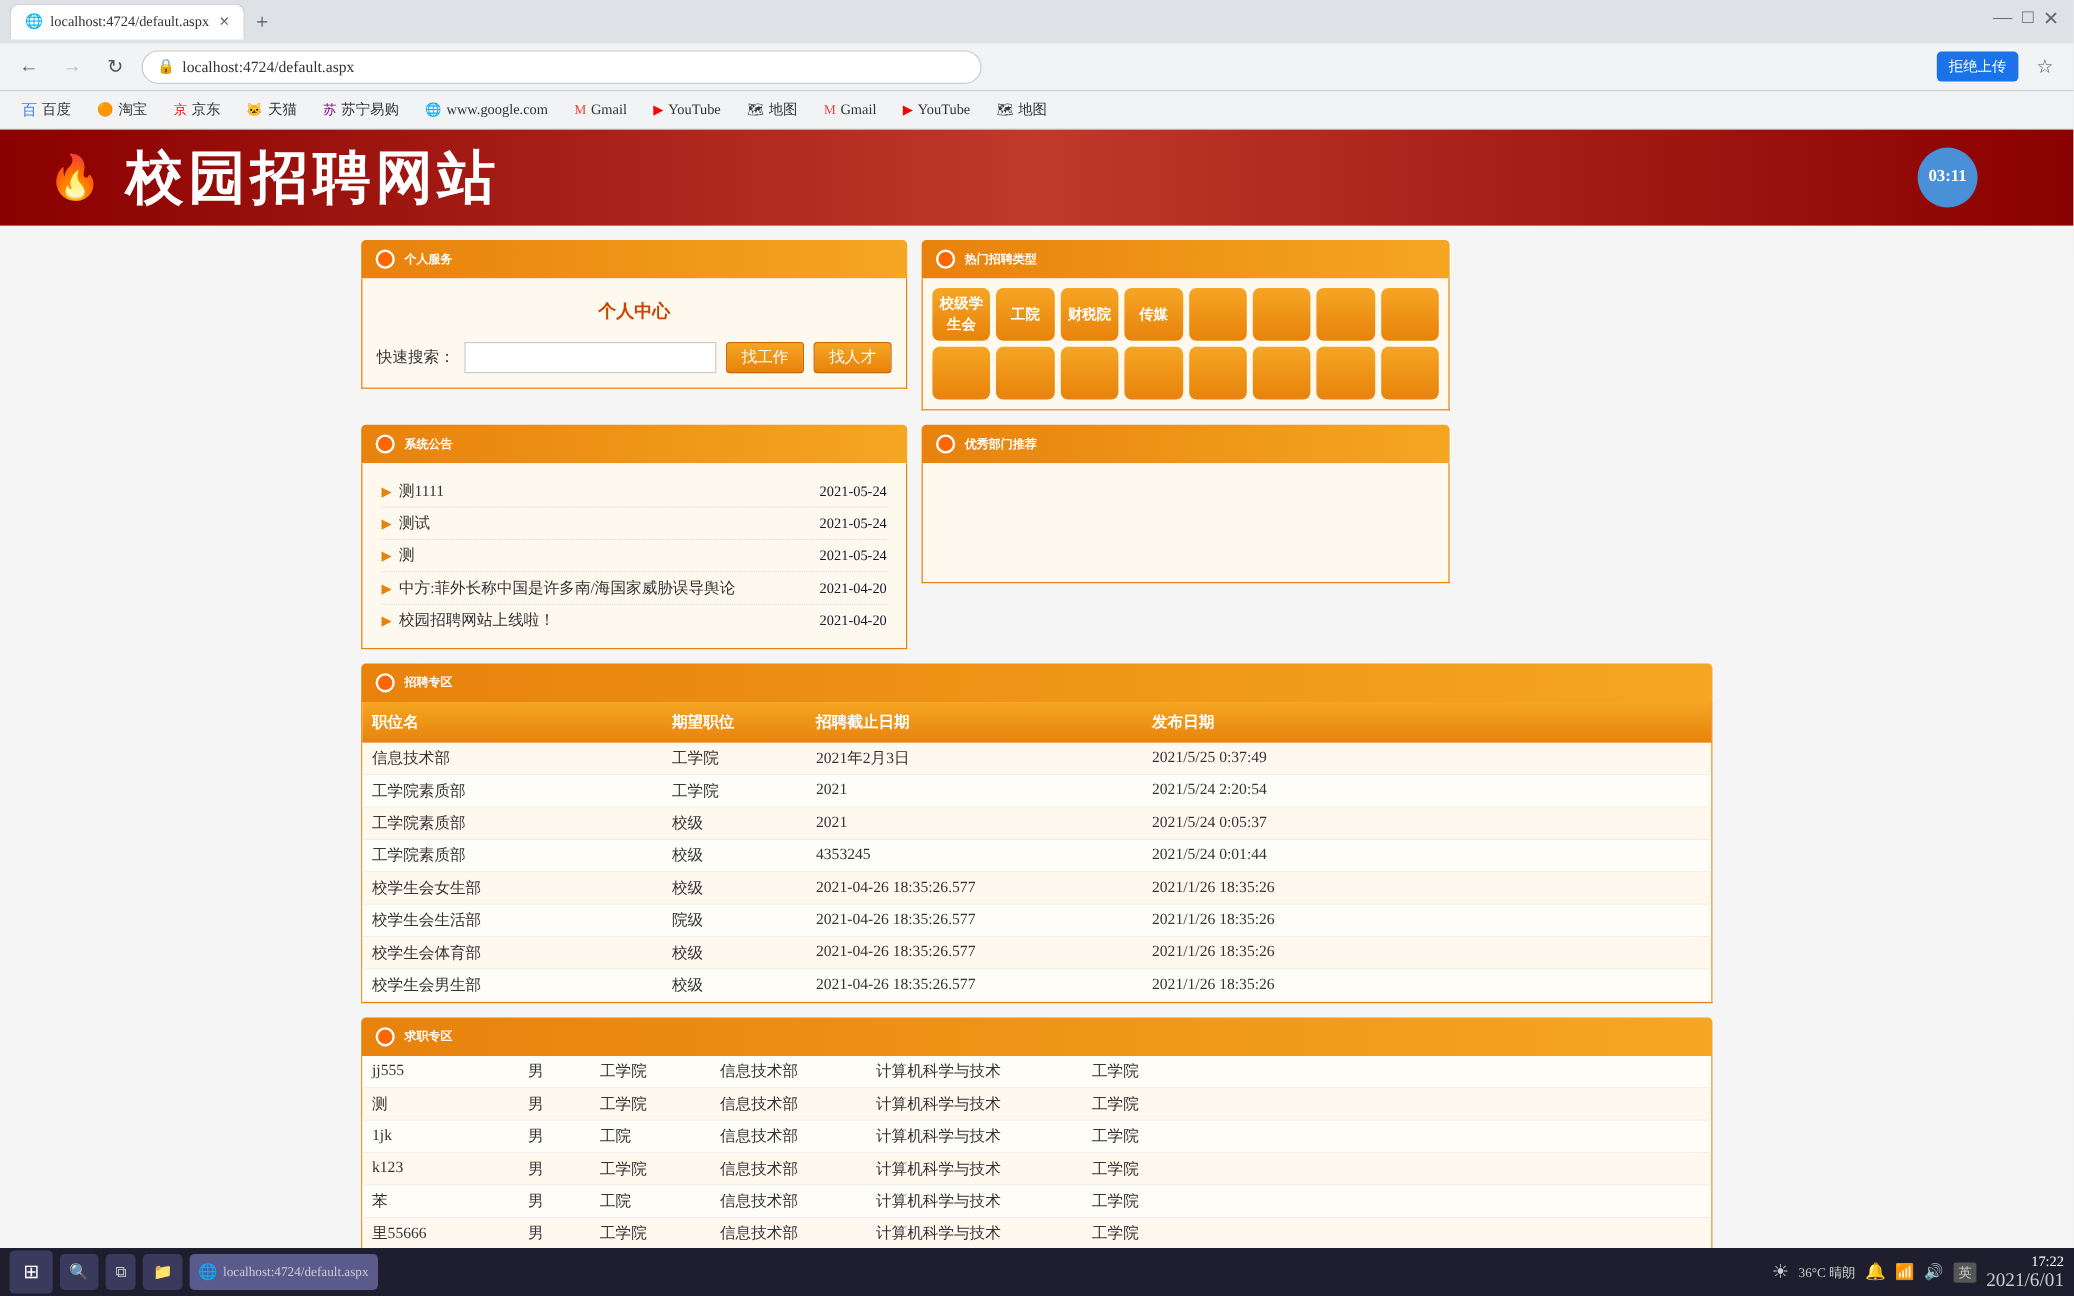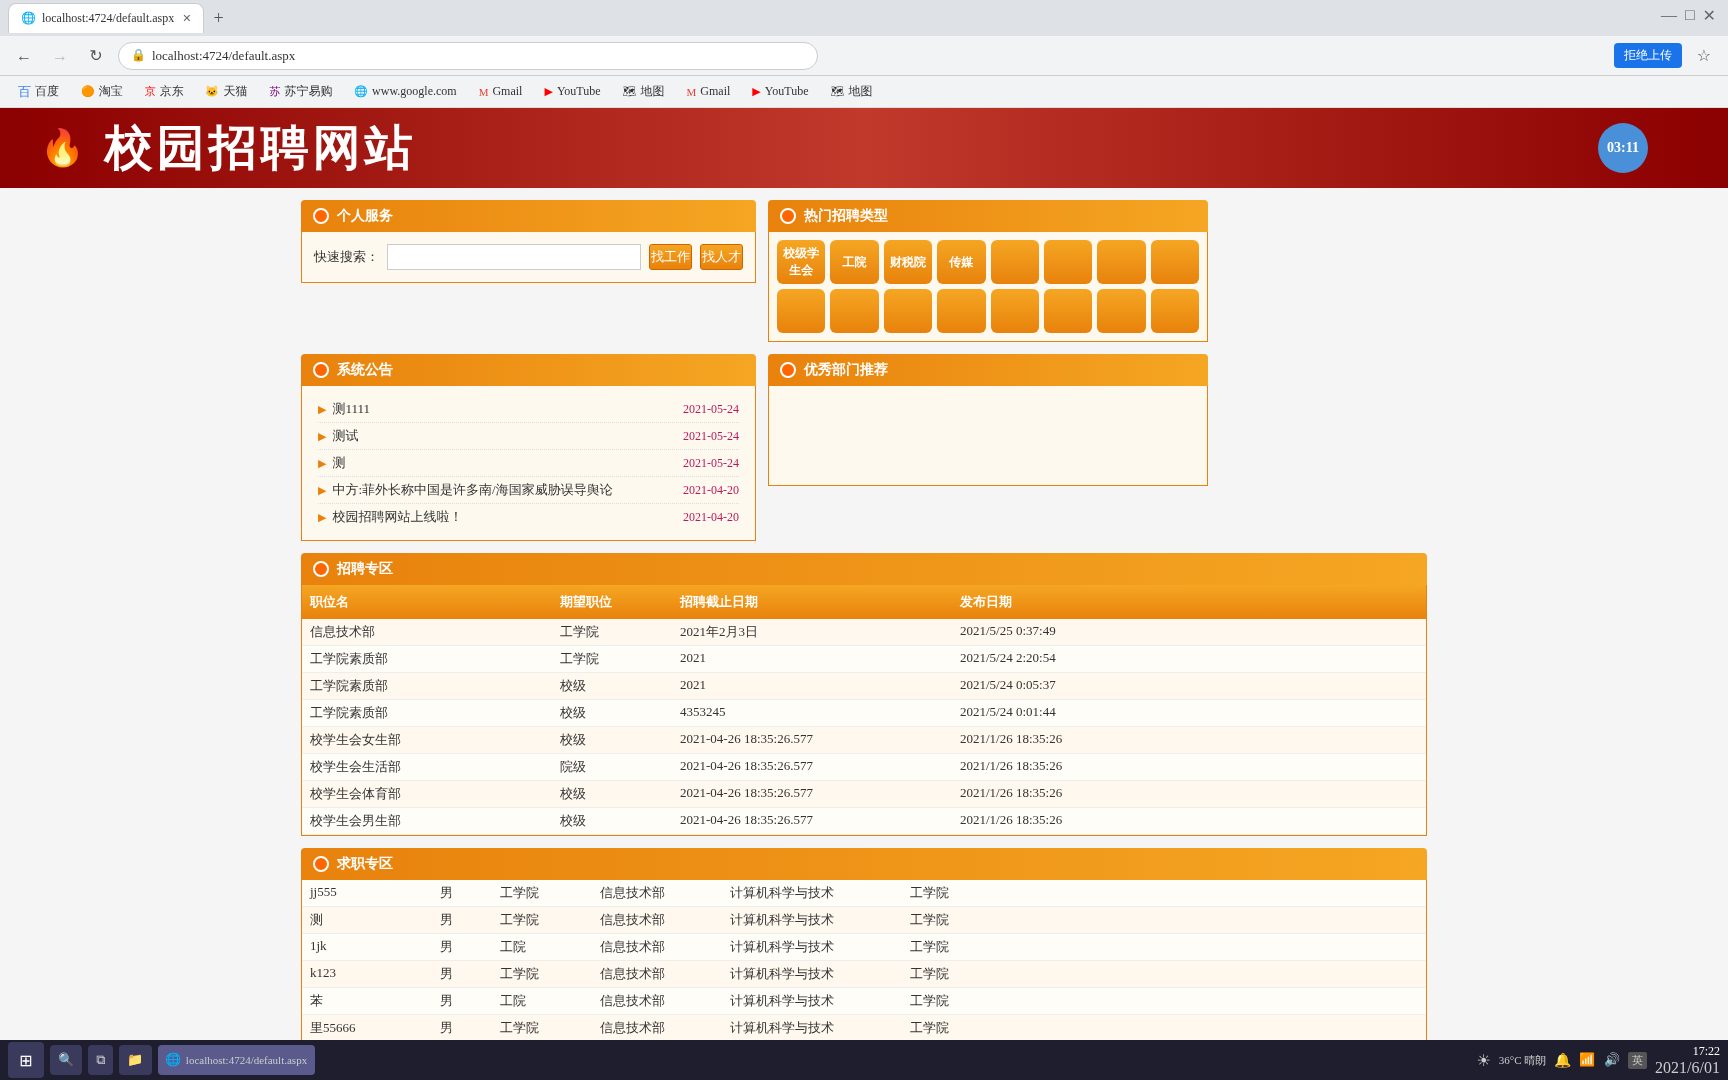--- a/index.html
+++ b/index.html
@@ -22,39 +22,39 @@
 
     
     .site-header { background: linear-gradient(to right, #8b0000, #c0392b, #8b0000); height: 80px; display: flex; align-items: center; padding: 0 40px; position: relative; }
     .header-flame { font-size: 36px; margin-right: 20px; }
     .header-title { color: white; font-size: 48px; font-weight: bold; text-align: left; flex: 1; letter-spacing: 4px; font-family: '微软雅黑', sans-serif; }
     .time-badge { position: absolute; right: 80px; top: 50%; transform: translateY(-50%); width: 50px; height: 50px; border-radius: 50%; background: #4a90d9; color: white; display: flex; align-items: center; justify-content: center; font-size: 14px; font-weight: bold; }
 
     
     .section-header { display: flex; align-items: center; background: linear-gradient(to right, #e8820c, #f5a623); height: 32px; border-radius: 4px 4px 0 0; padding: 0 12px; margin-bottom: 0; }
     .section-header-icon { width: 16px; height: 16px; background: #ff6600; border-radius: 50%; border: 2px solid #fff; margin-right: 8px; display: inline-block; }
-    .section-header-text { color: white; font-weight: bold; font-size: 14px; font-family: '微软雅黑', sans-serif; }
+    .section-header-text { color: white; font-weight: bold; font-size: 10px; font-family: '微软雅黑', sans-serif; }
 
     .section-body { background: #fef9ef; border: 1px solid #e8820c; border-top: none; padding: 12px; }
 
     
     .personal-center-title { text-align: center; font-size: 15px; font-weight: bold; color: #cc4400; margin-bottom: 10px; padding: 6px; }
     .search-row { display: flex; align-items: center; gap: 8px; }
     .search-label { font-size: 13px; color: #333; white-space: nowrap; }
     .search-input { flex: 1; height: 26px; border: 1px solid #ccc; padding: 0 6px; font-size: 13px; }
-    .search-btn { background: linear-gradient(to bottom, #f5a623, #e8820c); color: white; border: 1px solid #cc6600; border-radius: 3px; padding: 3px 1px; font-size: 13px; cursor: pointer; white-space: nowrap; }
+    .search-btn { background: linear-gradient(to bottom, #f5a623, #e8820c); color: white; border: 1px solid #cc6600; border-radius: 3px; padding: 3px 12px; font-size: 13px; cursor: pointer; white-space: nowrap; }
     .hot-item { background: linear-gradient(to bottom, #f5a623, #e8820c); border-radius: 6px; height: 44px; display: flex; align-items: center; justify-content: center; font-size: 12px; color: white; font-weight: bold; cursor: pointer; text-align: center; padding: 2px; }
     .hot-item-empty { background: linear-gradient(to bottom, #f5a623, #e8820c); border-radius: 6px; height: 44px; }
 
     
     .notice-body { background: #fef9ef; border: 1px solid #e8820c; border-top: none; padding: 10px 16px; }
     .notice-item { display: flex; align-items: center; padding: 4px 0; border-bottom: 1px dotted #ddd; }
     .notice-bullet { color: #e8820c; margin-right: 6px; font-size: 11px; }
     .notice-link { color: #333; text-decoration: none; flex: 1; font-size: 13px; }
-    .notice-date { color: #be185d; font-size: 12px; white-space: nowrap; }
+    .notice-date { color: #0f172a; font-size: 12px; white-space: nowrap; }
 
     
     .excellent-body { background: #fef9ef; border: 1px solid #e8820c; border-top: none; padding: 40px 10px; min-height: 100px; }
     .table-header { display: grid; grid-template-columns: 250px 120px 280px 250px; background: linear-gradient(to bottom, #f5a623, #e8820c); padding: 4px 0; font-family: Liberation Serif, serif; }
     .table-header-cell { color: white; font-weight: bold; font-size: 13px; padding: 4px 8px; }
     .table-row { display: grid; grid-template-columns: 250px 120px 280px 250px; border-bottom: 1px solid #eee; }
     .table-row:nth-child(even) { background: #fff8ee; }
     .table-row:nth-child(odd) { background: #fffdf8; }
     .table-cell { padding: 4px 8px; font-size: 13px; color: #333; overflow: hidden; white-space: nowrap; }
 
@@ -165,20 +165,21 @@
   </div>
 
   <div style="display:flex;gap:12px;padding:12px 12px 0;max-width:1150px;margin:0 auto;">
 
     <div style="flex:0 0 455px;">
       <div class="section-header">
         <span class="section-header-icon"></span>
         <span class="section-header-text">个人服务</span>
       </div>
       <div class="section-body">
+        <div class="personal-center-title">个人中心</div>
         <div class="search-row">
           <span class="search-label">快速搜索：</span>
           <input class="search-input" type="text" style="">
           <button class="search-btn">找工作</button>
           <button class="search-btn">找人才</button>
         </div>
       </div>
     </div>
 
     <div style="flex:0 0 440px;">

